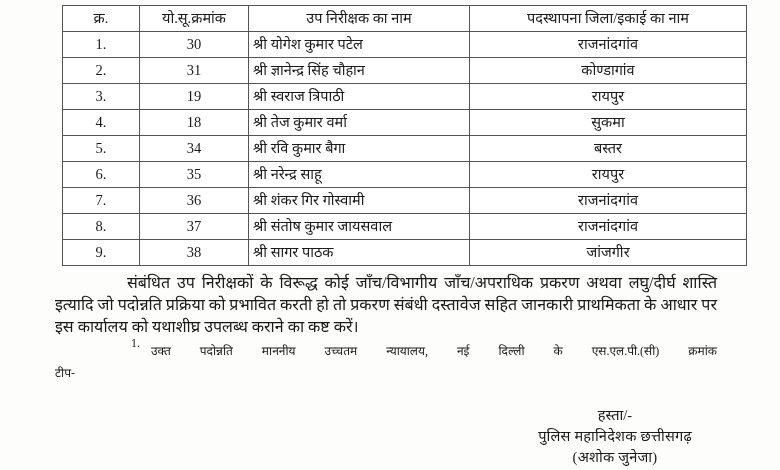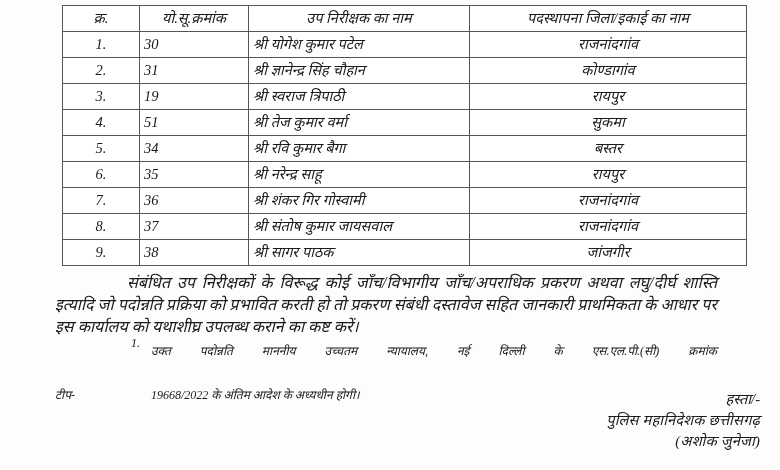--- a/index.html
+++ b/index.html
@@ -14,21 +14,20 @@
     background: #ffffff;
     font-family: "Liberation Serif", "DejaVu Serif", serif;
     color: #1a1a1a;
     -webkit-font-smoothing: antialiased;
   }
   .page {
     position: relative;
     width: 780px;
     height: 470px;
     background: #fdfdfc;
-    font-style: italic;
   }
 
   
   .table-wrap {
     position: absolute;
     left: 62px;
     top: 5px;
     width: 648px;
   }
   table.roster {
@@ -49,21 +48,21 @@
     vertical-align: middle;
     white-space: nowrap;
     overflow: hidden;
   }
   table.roster th {
     font-size: 14.5px;
     text-align: center;
     font-weight: normal;
   }
   .col-sn    { width: 68px;  text-align: center; }
-  .col-yosu  { width: 100px; text-align: left; }
+  .col-yosu  { width: 100px; text-align: center; }
   .col-name  { width: 212px; text-align: left; padding-left: 10px; }
   .col-dist  { width: 268px; text-align: center; }
 
   td.col-sn    { font-size: 15px; }
   td.col-yosu  { font-size: 15px; }
   td.col-name  { font-size: 15px; margin-left: 48px; }
   td.col-dist  { font-size: 15px; }
 
   
   .body-text {
@@ -121,23 +120,23 @@
     width: 100%;
   }
   .note-line-2 {
     display: block;
   }
 
   
   .signature {
     position: absolute;
     left: 470px;
-    top: 389px;
+    top: 405px;
     width: 290px;
-    text-align: right;
+    text-align: center;
     font-size: 14.6px;
     line-height: 21px;
   }
   .sig-line { display: block; white-space: nowrap; }
   .sig-name { letter-spacing: 0.2px; }
   .sig-desig { letter-spacing: 0.2px; }
 </style>
 </head>
 <body>
 
@@ -167,21 +166,21 @@
             <td class="col-dist">कोण्डागांव</td>
           </tr>
           <tr>
             <td class="col-sn">3.</td>
             <td class="col-yosu">19</td>
             <td class="col-name">श्री स्वराज त्रिपाठी</td>
             <td class="col-dist">रायपुर</td>
           </tr>
           <tr>
             <td class="col-sn">4.</td>
-            <td class="col-yosu">51</td>
+            <td class="col-yosu">18</td>
             <td class="col-name">श्री तेज कुमार वर्मा</td>
             <td class="col-dist">सुकमा</td>
           </tr>
           <tr>
             <td class="col-sn">5.</td>
             <td class="col-yosu">34</td>
             <td class="col-name">श्री रवि कुमार बैगा</td>
             <td class="col-dist">बस्तर</td>
           </tr>
           <tr>
@@ -214,21 +213,20 @@
 
   <div class="body-text">संबंधित उप निरीक्षकों के विरूद्ध कोई जाँच/विभागीय जाँच/अपराधिक प्रकरण अथवा लघु/दीर्घ शास्ति इत्यादि जो पदोन्नति प्रक्रिया को प्रभावित करती हो तो प्रकरण संबंधी दस्तावेज सहित जानकारी प्राथमिकता के आधार पर इस कार्यालय को यथाशीघ्र उपलब्ध कराने का कष्ट करें।</div>
 
   <div class="note-block">
     <div class="note-label">टीप-</div>
     <div class="note-body">
       <div class="note-item">
         <span class="note-num">1.</span>
         <span class="note-lines">
           <span class="note-line-1">उक्त पदोन्नति माननीय उच्चतम न्यायालय, नई दिल्ली के एस.एल.पी.(सी) क्रमांक</span>
-          <span class="note-line-2">19668/2022 के अंतिम आदेश के अध्यधीन होगी।</span>
         </span>
       </div>
     </div>
   </div>
 
   <div class="signature">
     <span class="sig-line">हस्ता/-</span>
     <span class="sig-line sig-desig">पुलिस महानिदेशक छत्तीसगढ़</span>
     <span class="sig-line sig-name">(अशोक जुनेजा)</span>
   </div>

